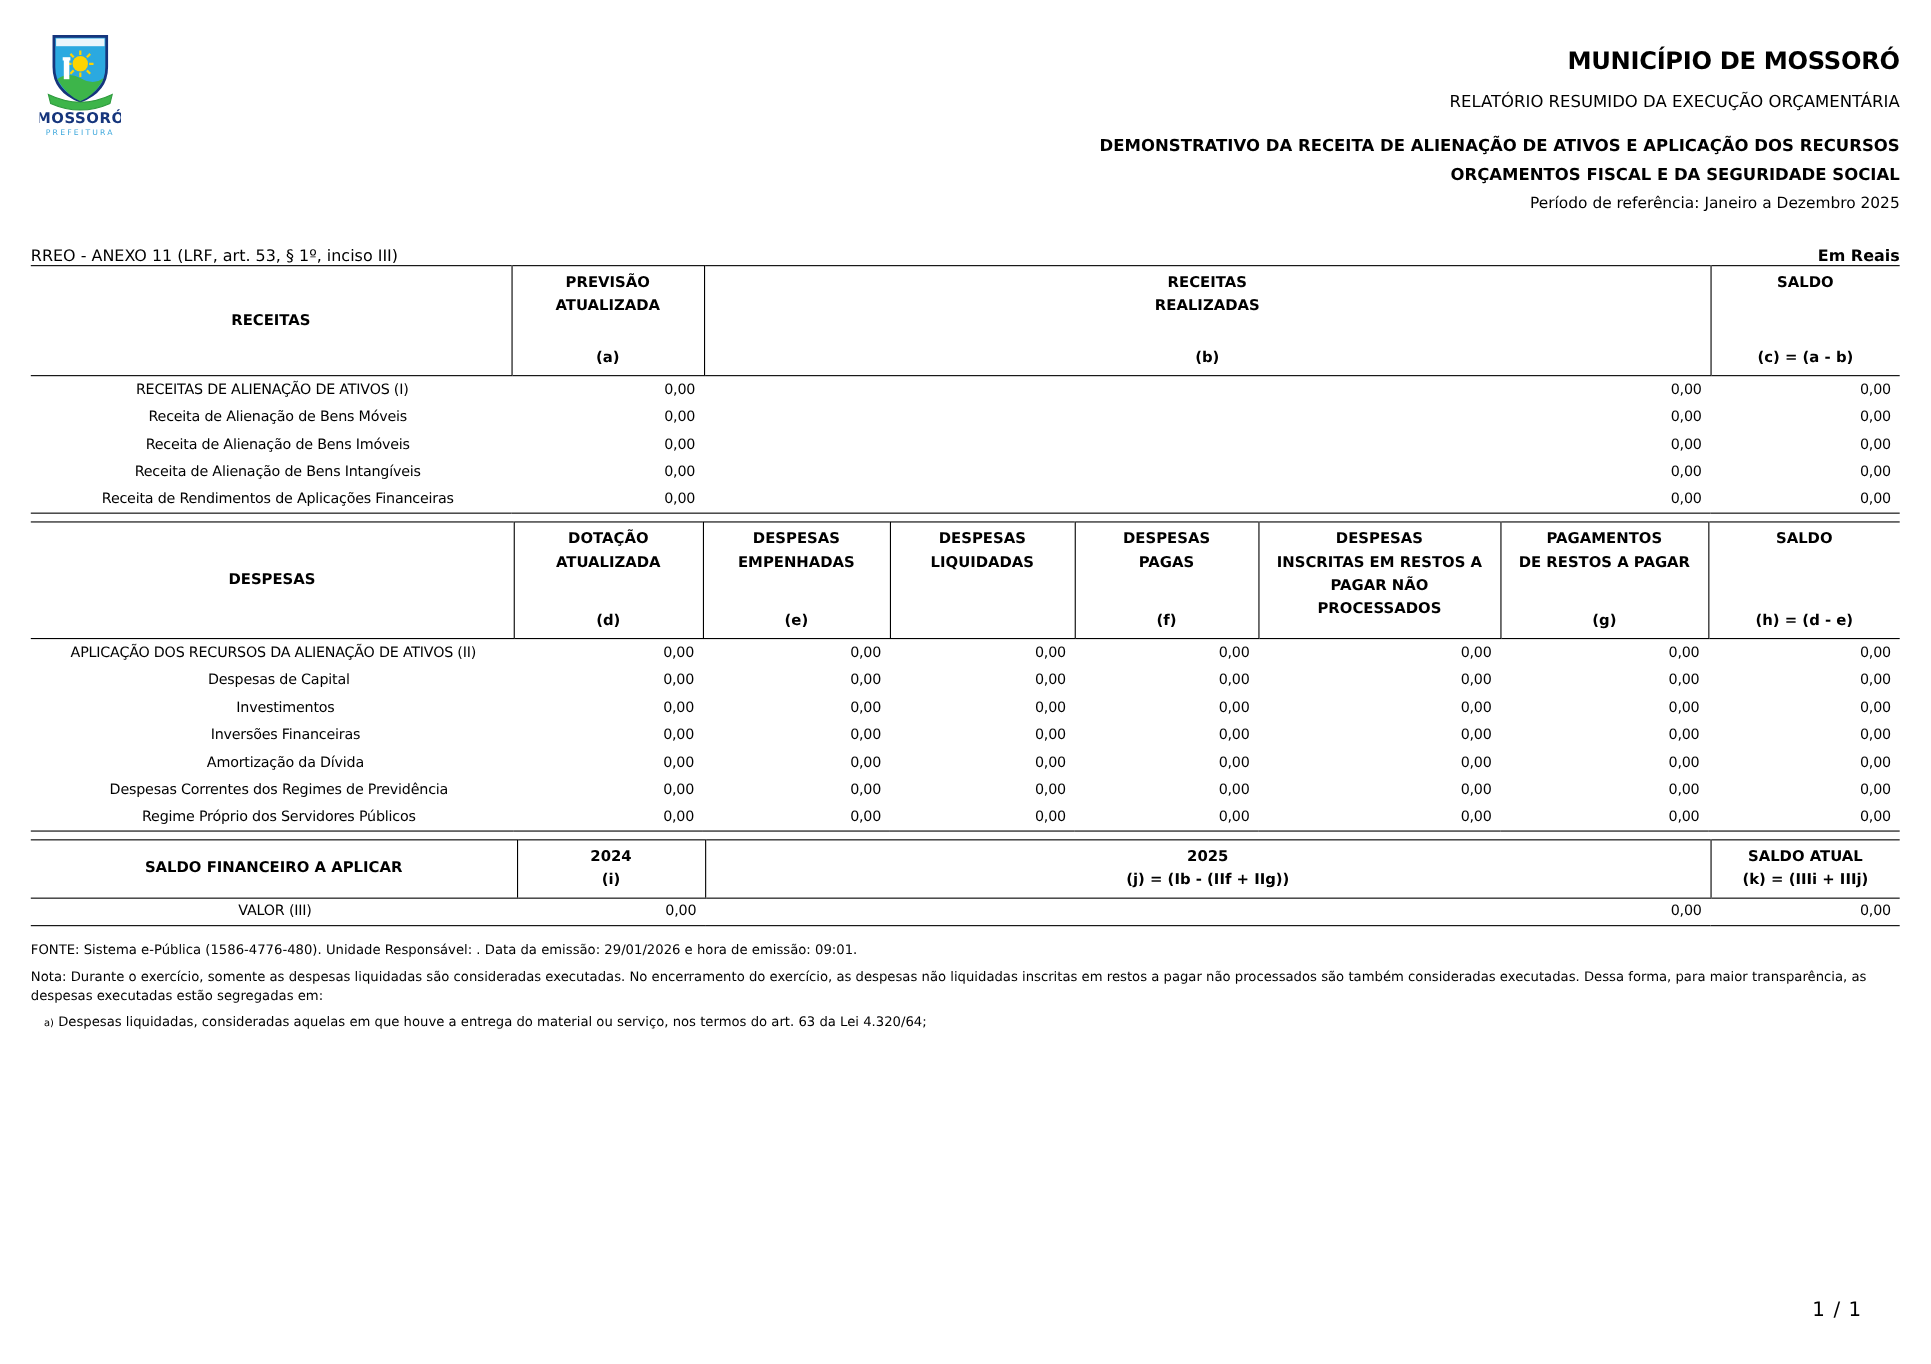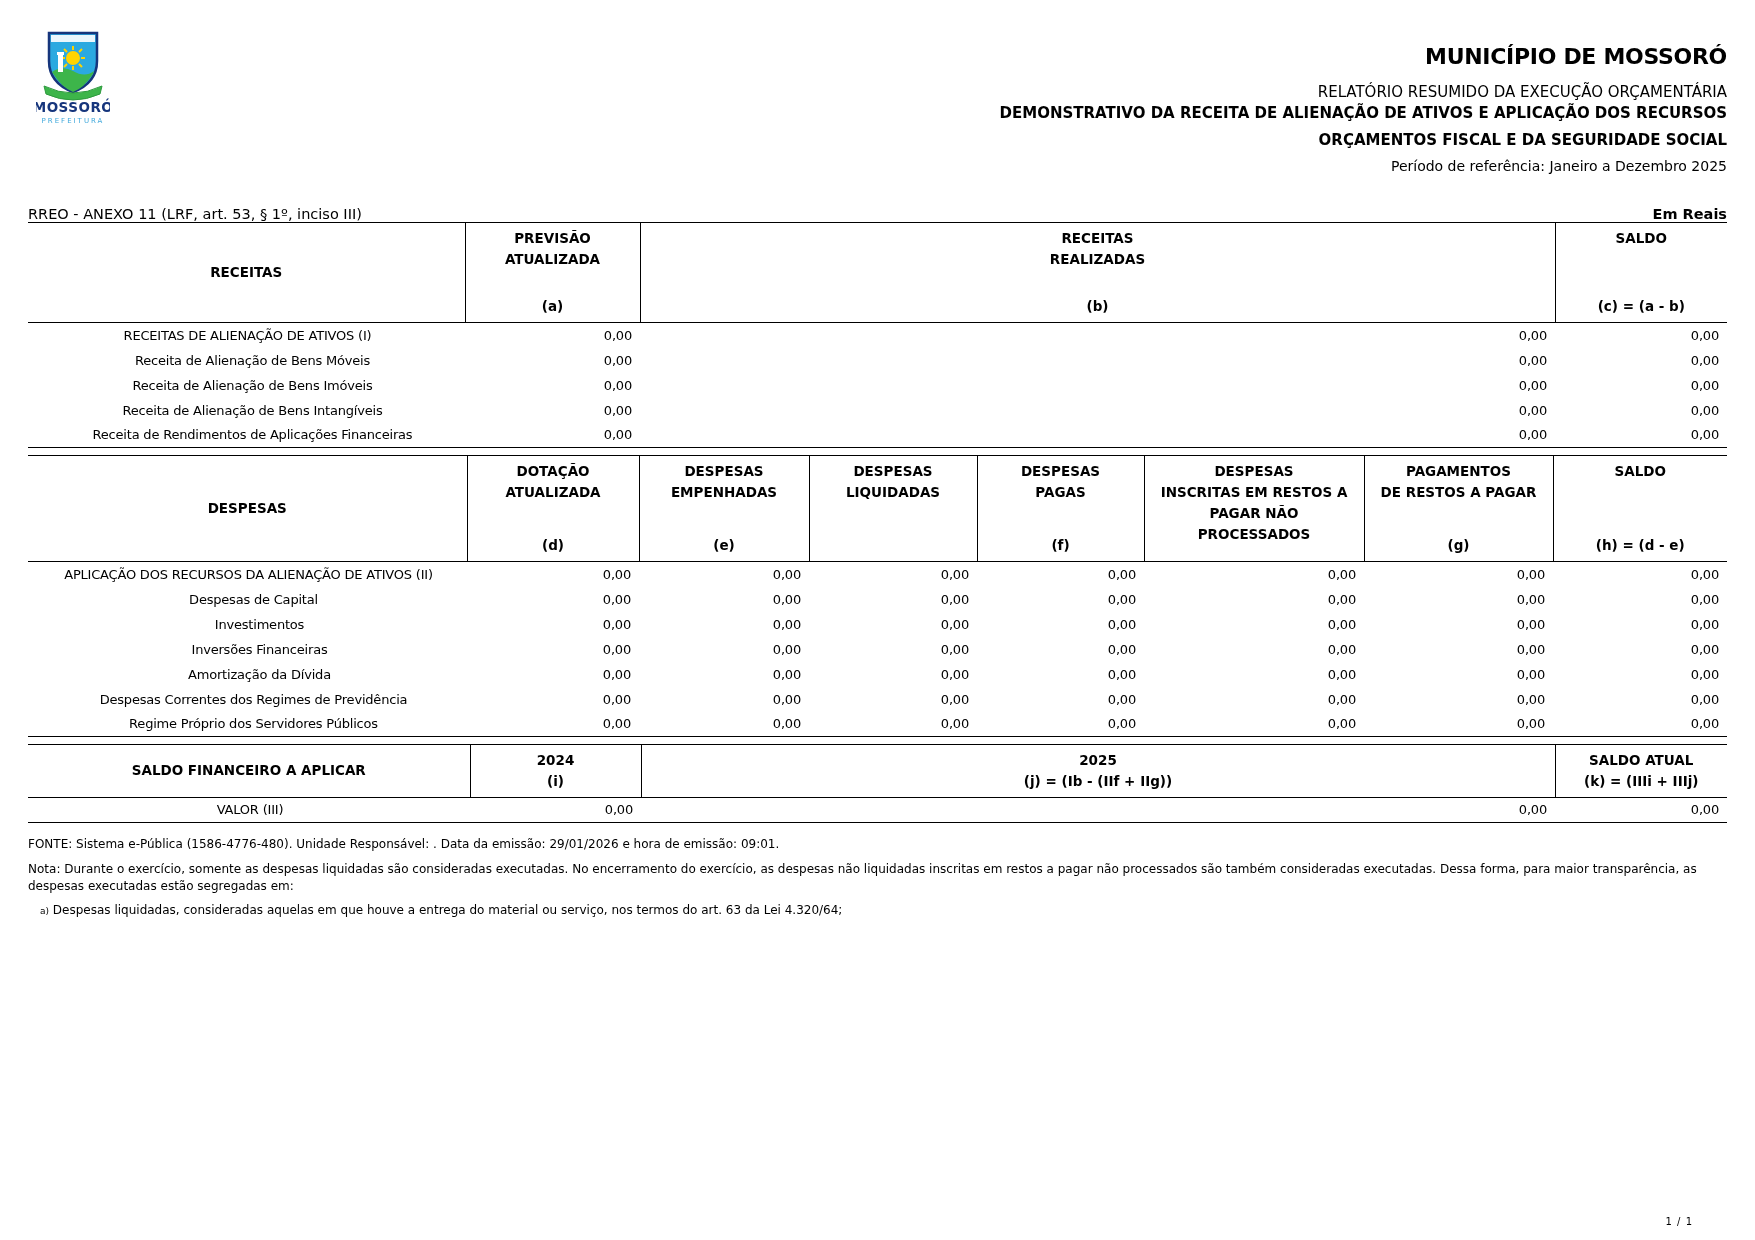--- a/index.html
+++ b/index.html
@@ -6,21 +6,21 @@
   html,body { background:#ffffff; }
   body { font-family:"DejaVu Sans","Liberation Sans",sans-serif; color:#000; }
   .page { position:relative; width:1755px; height:1240px; background:#fff; overflow:hidden; }
   .content { padding:0 28px; }
 
   
   .logo { position:absolute; left:36px; top:28px; width:74px; height:104px; }
   .titles { padding-top:44px; text-align:right; }
   .t-main { font-size:22px; font-weight:bold; letter-spacing:-0.3px; }
   .t-sub1 { margin-top:14px; font-size:15px; }
-  .t-sub2 { margin-top:3px; font-size:15px; font-weight:bold; }
+  .t-sub2 { margin-top:22px; font-size:15px; font-weight:bold; }
   .t-sub3 { margin-top:9px; font-size:15px; font-weight:bold; }
   .t-period { margin-top:9px; font-size:14px; }
 
   
   .meta-row { display:flex; justify-content:space-between; align-items:flex-end; margin-top:32px; font-size:14.5px; }
   .meta-right { font-weight:bold; }
 
   
   table { border-collapse:collapse; table-layout:fixed; width:1699px; }
   .tbl { border-top:1px solid #000; border-bottom:1px solid #000; }
@@ -37,21 +37,21 @@
   td.val { text-align:right; padding-right:8px; white-space:nowrap; }
   .h100 { height:100px; }
   .h105 { height:106px;margin-top:12px; }
   .h40  { height:42px; }
 
   
   .fonte { margin-top:14px; font-size:12px; }
   .nota  { margin-top:10px; font-size:12px; line-height:1.45; }
   .nota-item { margin-top:7px; font-size:12px; padding-left:12px; }
   .nota-pre { font-size:9px; }
-  .pagenum { position:absolute; right:62px; top:1216px; font-size:10px; letter-spacing:1px; }
+  .pagenum { position:absolute; right:62px; top:1180px; font-size:18px; letter-spacing:1px; }
 </style>
 </head>
 <body>
 
 <div class="page">
 
   <div class="logo">
     <svg width="74" height="104" viewBox="0 0 74 104">
 
       <path d="M13,5 h48 v28 q0,22 -24,31 q-24,-9 -24,-31 z" fill="#2BA9E0" stroke="#16357C" stroke-width="2.5"></path>

